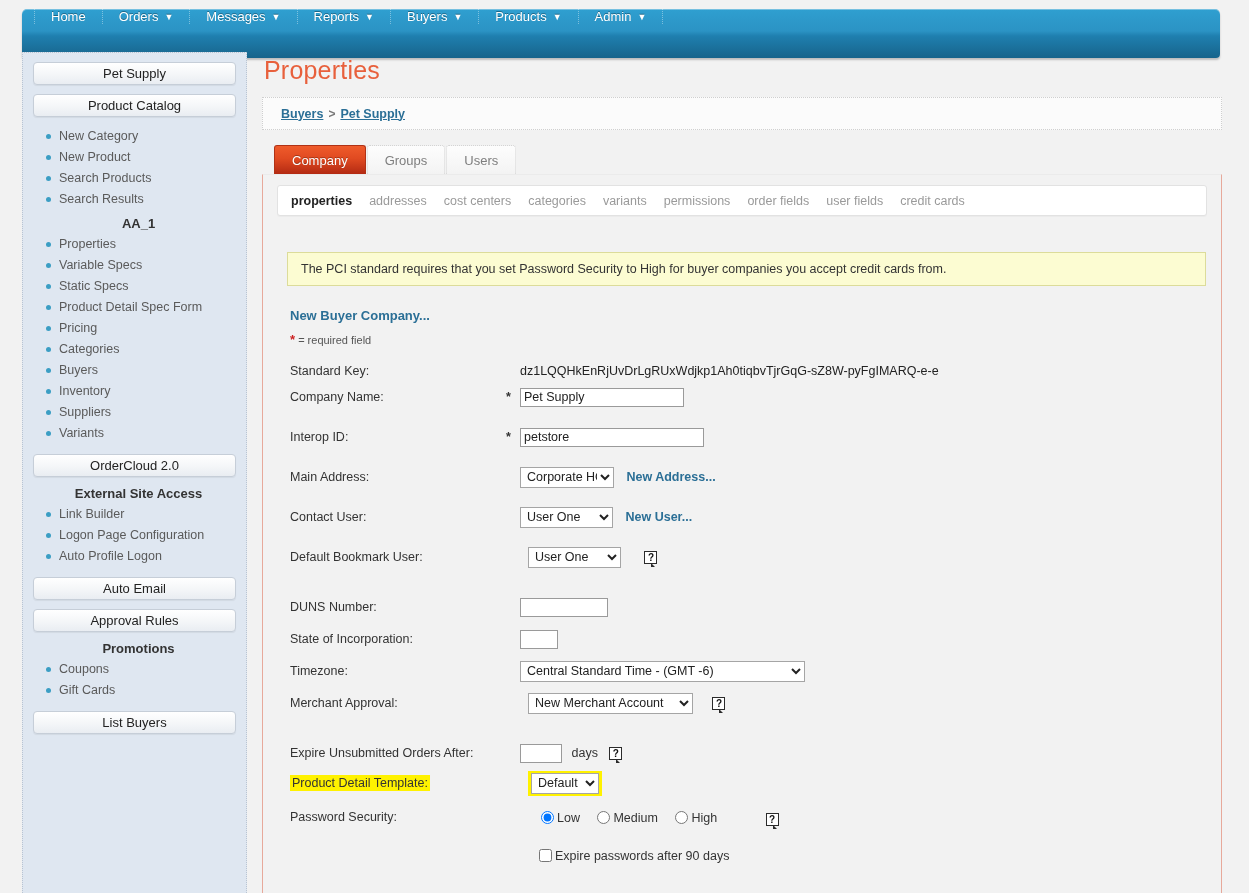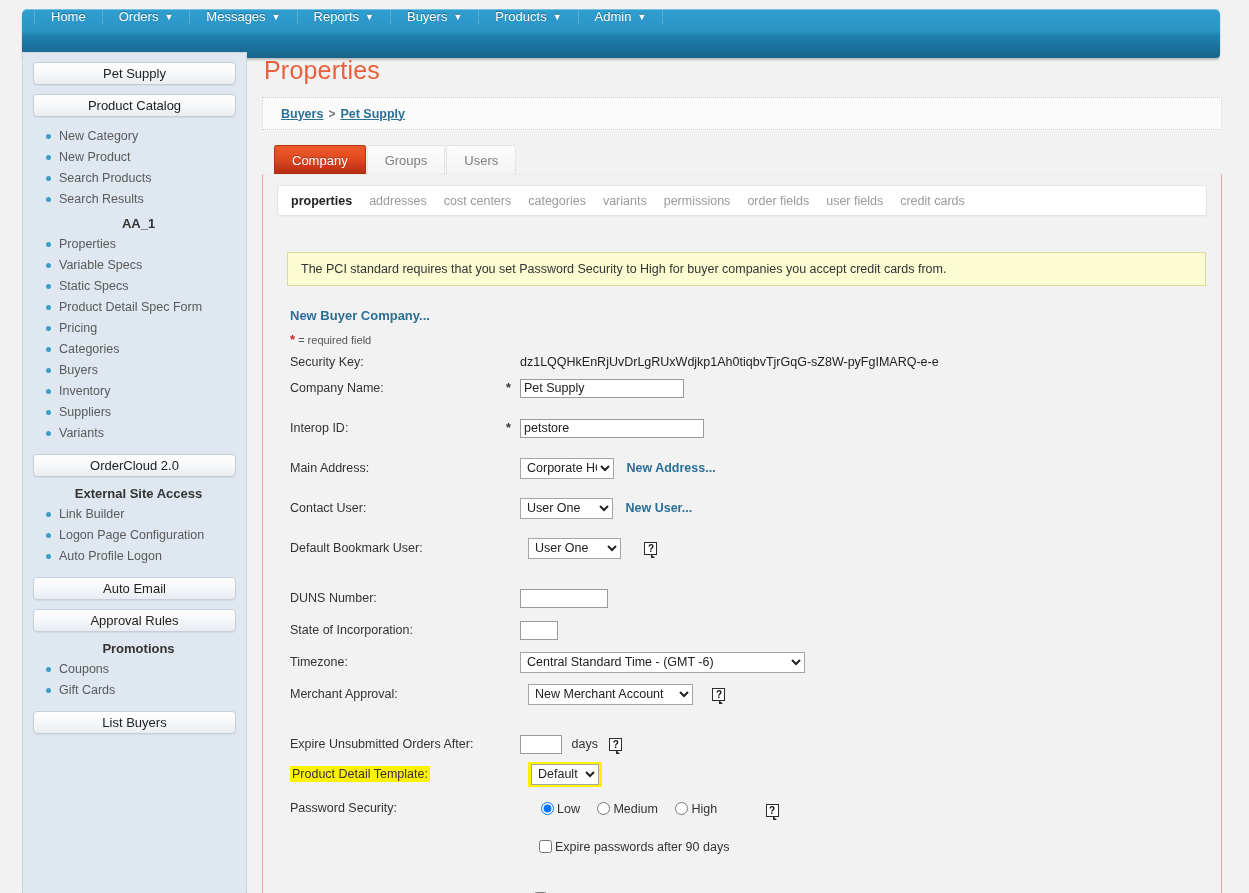--- a/index.html
+++ b/index.html
@@ -156,21 +156,21 @@
     width: 919px;
   }
 
   
   #new-buyer-link {
     margin: 22px 0 0 13px;
     font-size: 13px; font-weight: bold; color: #2b6f96;
     cursor: pointer;
   }
   #required-note {
-    margin: 9px 0 2px 13px;
+    margin: 9px 0 11px 13px;
     font-size: 11px; color: #555;
   }
   #required-note .star { color: #cc2222; font-weight: bold; font-size: 13px; }
 
   table.form { border-collapse: collapse; margin-left: 13px; }
   table.form td { padding: 0; vertical-align: middle; font-size: 12.5px; color: #333; }
   td.lbl { width: 216px; height: 26px; padding-right: 6px; white-space: nowrap; }
   td.req { width: 14px; text-align: left; color: #cc2222; font-weight: bold; font-size: 14px; }
   td.fld { padding-left: 2px; }
 
@@ -335,21 +335,21 @@
     <div id="new-buyer-link">New Buyer Company...</div>
 
     <div id="required-note">
       <span class="star">*</span>
       <span>= required field</span>
     </div>
 
     <table class="form">
       <tbody>
           <tr>
-        <td class="lbl">Security Key:</td>
+        <td class="lbl">Standard Key:</td>
         <td class="req"></td>
         <td class="fld">
           <span class="static-val">dz1LQQHkEnRjUvDrLgRUxWdjkp1Ah0tiqbvTjrGqG-sZ8W-pyFgIMARQ-e-e</span>
         </td>
       </tr>
 
       <tr>
         <td class="lbl">Company Name:</td>
         <td class="req">*</td>
         <td class="fld">

